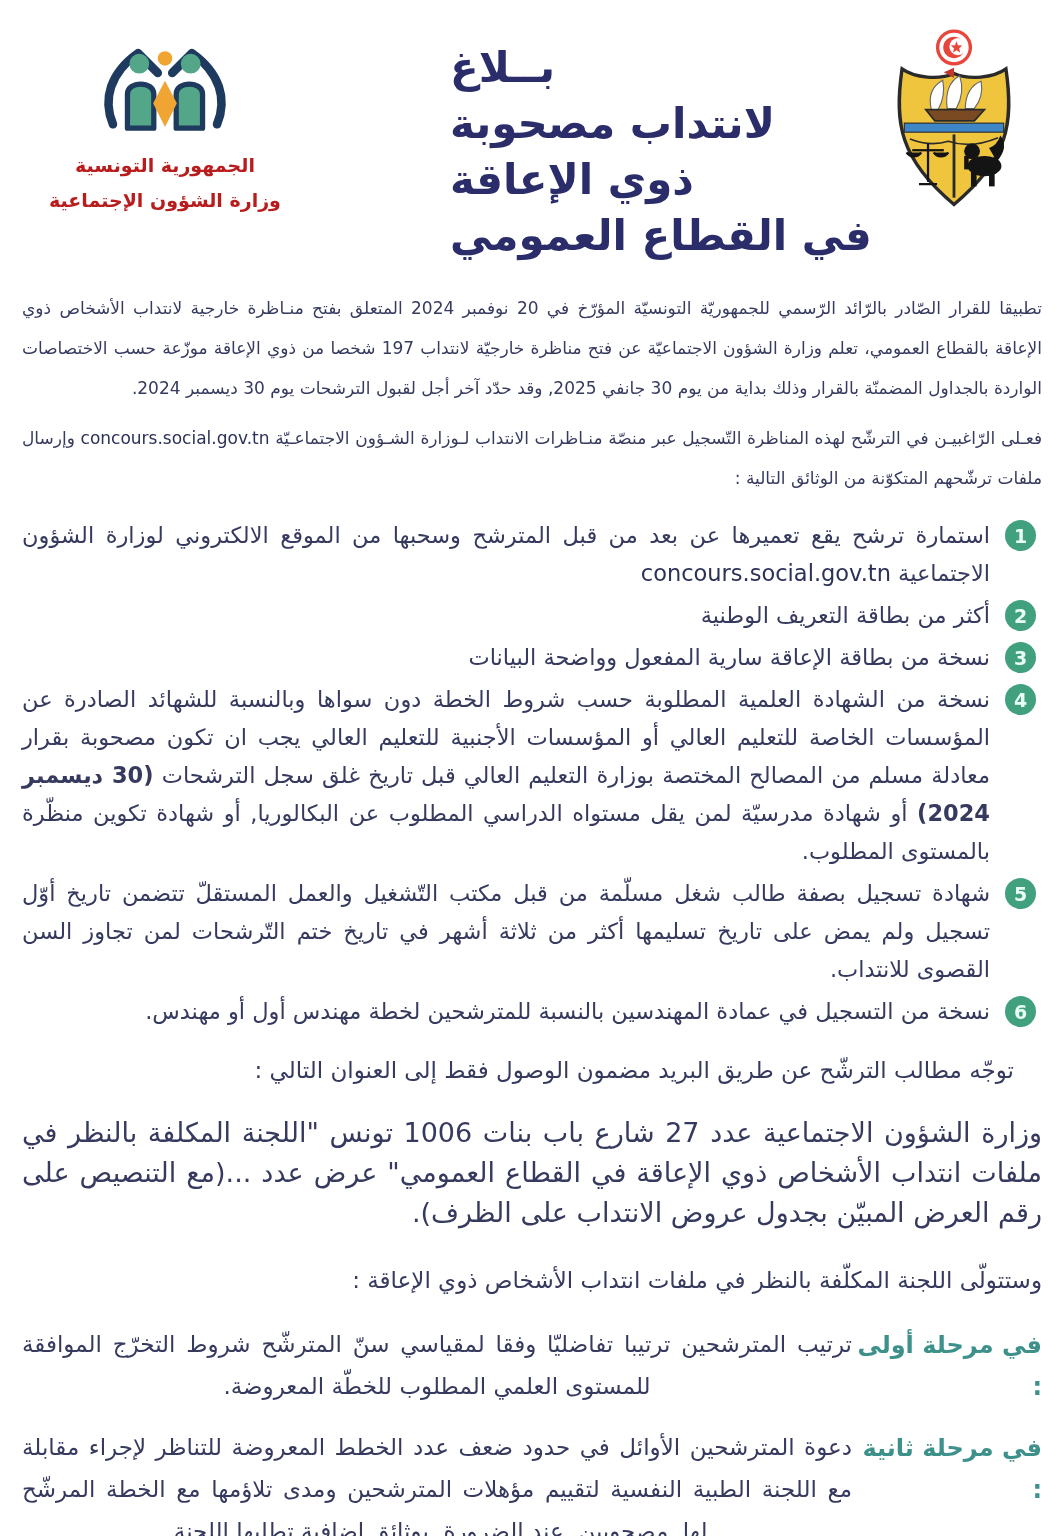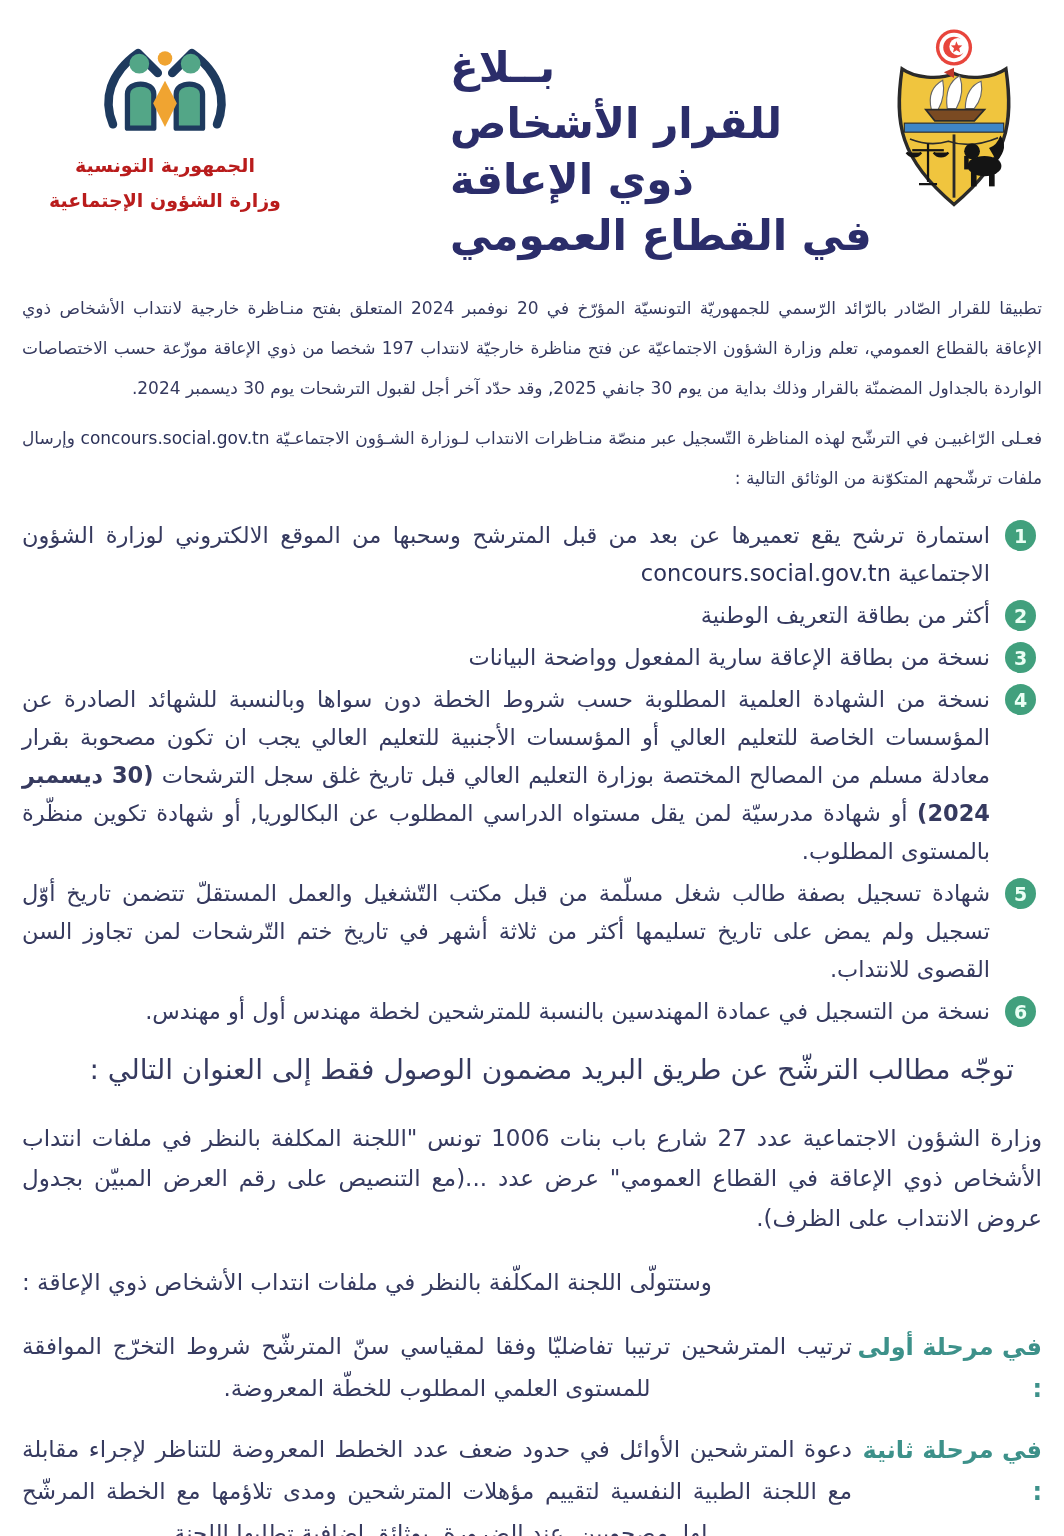--- a/index.html
+++ b/index.html
@@ -25,23 +25,23 @@
   .url{font-weight:normal;color:#2b3158;}
   .bold{font-weight:bold;}
   
   .doc-list{margin-top:18px;}
   .doc-item{position:relative;padding-right:52px;margin-bottom:4px;
     font-size:22.5px;line-height:38px;text-align:justify;}
   .doc-num{position:absolute;right:6px;top:4px;width:31px;height:31px;border-radius:50%;
     background:#41a07d;color:#eafff4;font-weight:bold;font-size:19px;
     display:flex;align-items:center;justify-content:center;}
   
-  .mail-instruction{margin-top:20px;padding-right:28px;font-size:28px;line-height:40px;text-align:right;}
-  .address{margin-top:4px;font-size:23px;line-height:40px;text-align:justify;}
-  .committee-intro{margin-top:24px;font-size:23px;line-height:40px;text-align:left;}
+  .mail-instruction{margin-top:20px;padding-right:28px;font-size:23px;line-height:40px;text-align:right;}
+  .address{margin-top:4px;font-size:27px;line-height:40px;text-align:justify;}
+  .committee-intro{margin-top:24px;font-size:23px;line-height:40px;text-align:right;}
   
   .stage{display:flex;margin-top:18px;font-size:23px;line-height:42px;}
   .stage-label{flex:0 0 190px;color:#3d918a;font-weight:bold;font-size:24px;padding-top:1px;}
   .stage-text{flex:1 1 auto;text-align:justify;text-align-last:center;margin:0;}
 </style>
 </head>
 <body>
 
 <div class="page">
 
@@ -61,21 +61,21 @@
         <circle cx="154" cy="42" r="15" fill="#53a687"></circle>
       </svg>
       <div class="logo-text">
         <div>الجمهورية التونسية</div>
         <div>وزارة الشؤون الإجتماعية</div>
       </div>
     </div>
 
     <div class="title-block">
       <div>بــلاغ</div>
-      <div>للقرار الأشخاص ذوي الإعاقة</div>
+      <div>لانتداب مصحوبة ذوي الإعاقة</div>
       <div>في القطاع العمومي</div>
     </div>
 
     <div class="emblem-block">
       <svg class="emblem-svg" viewBox="0 0 130 170" aria-hidden="true">
 
         <circle cx="65" cy="19" r="16" fill="#e8453c"></circle>
         <circle cx="65" cy="19" r="13" fill="#ffffff"></circle>
         <circle cx="65" cy="19" r="9.5" fill="#e8453c"></circle>
         <circle cx="68.5" cy="18.2" r="7.6" fill="#ffffff"></circle>

